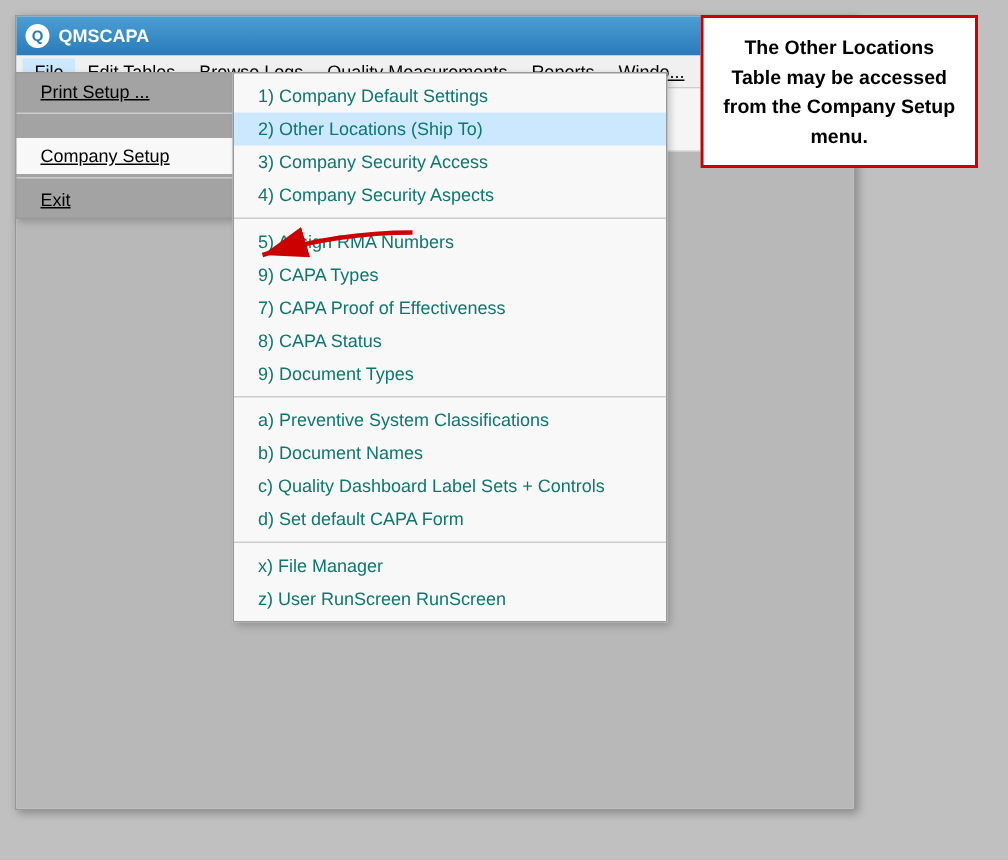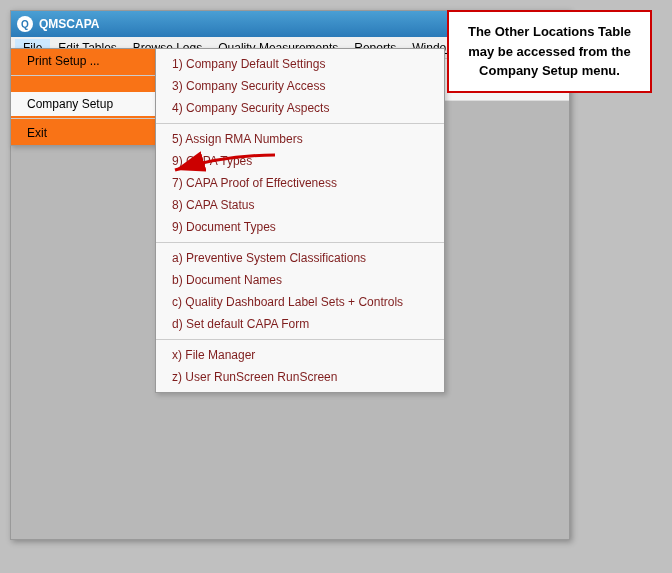--- a/index.html
+++ b/index.html
@@ -100,24 +100,25 @@
       flex: 1;
       height: calc(100% - 90px);
     }
 
     
     .file-dropdown {
       position: absolute;
       top: 48px;
       left: 10px;
       width: 150px;
-      background: #f97316;
+      background: #a3a3a3;
       border: 1px solid #999;
       box-shadow: 2px 2px 5px rgba(0,0,0,0.2);
       z-index: 10;
+      text-decoration: underline;
     }
     .file-dropdown-item {
       padding: 5px 16px;
       font-size: 12px;
       color: #000;
       cursor: pointer;
     }
     .file-dropdown-separator {
       height: 1px;
       background: #ccc;
@@ -136,39 +137,39 @@
       width: 290px;
       background: #f8f8f8;
       border: 1px solid #999;
       box-shadow: 2px 2px 5px rgba(0,0,0,0.2);
       z-index: 10;
       padding: 4px 0;
     }
     .submenu-item {
       padding: 4px 16px;
       font-size: 12px;
-      color: #7f1d1d;
+      color: #0f766e;
       cursor: pointer;
       white-space: nowrap;
     }
     .submenu-item.highlighted {
       background: #cce8ff;
     }
     .submenu-separator {
       height: 1px;
       background: #ccc;
       margin: 4px 0;
     }
 
     
     .callout-box {
       position: absolute;
       top: 10px;
       right: 20px;
-      width: 205px;
+      width: 185px;
       background: white;
       border: 2px solid #cc0000;
       padding: 10px 12px;
       font-size: 13px;
       font-weight: bold;
       text-align: center;
       line-height: 1.5;
       z-index: 20;
     }
 
@@ -283,20 +284,21 @@
 <div class="file-dropdown">
   <div class="file-dropdown-item">Print Setup ...</div>
   <div class="file-dropdown-separator"></div>
   <div class="file-dropdown-item company-setup">Company Setup</div>
   <div class="file-dropdown-separator"></div>
   <div class="file-dropdown-item">Exit</div>
 </div>
 
 <div class="company-submenu">
   <div class="submenu-item">1) Company Default Settings</div>
+  <div class="submenu-item highlighted">2) Other Locations (Ship To)</div>
   <div class="submenu-item">3) Company Security Access</div>
   <div class="submenu-item">4) Company Security Aspects</div>
   <div class="submenu-separator"></div>
   <div class="submenu-item">5) Assign RMA Numbers</div>
   <div class="submenu-item">9) CAPA Types</div>
   <div class="submenu-item">7) CAPA Proof of Effectiveness</div>
   <div class="submenu-item">8) CAPA Status</div>
   <div class="submenu-item">9) Document Types</div>
   <div class="submenu-separator"></div>
   <div class="submenu-item">a) Preventive System Classifications</div>

